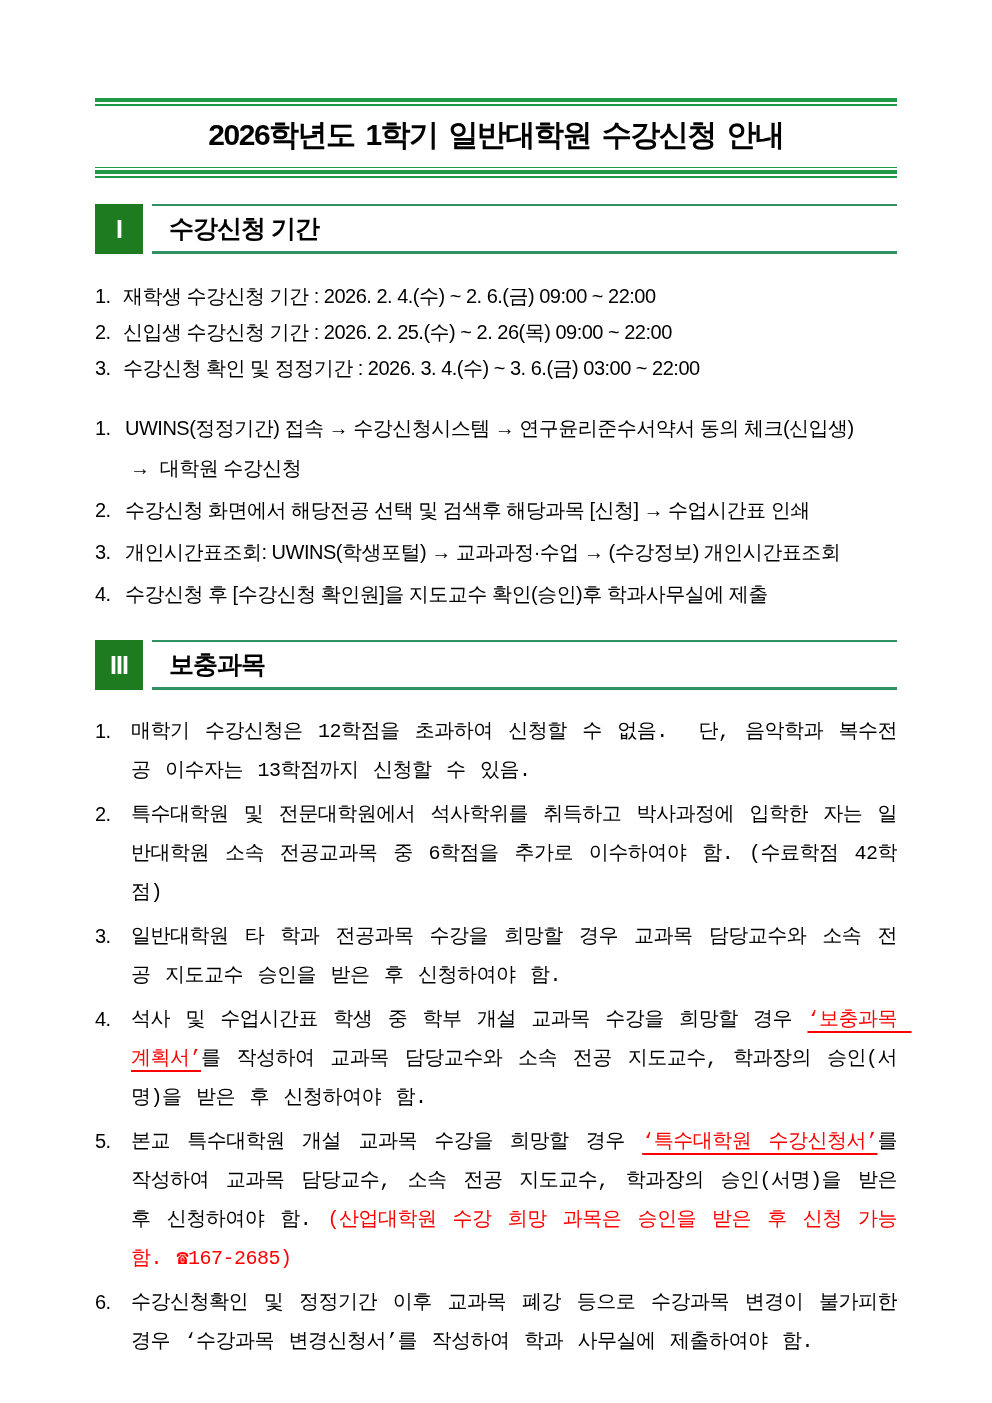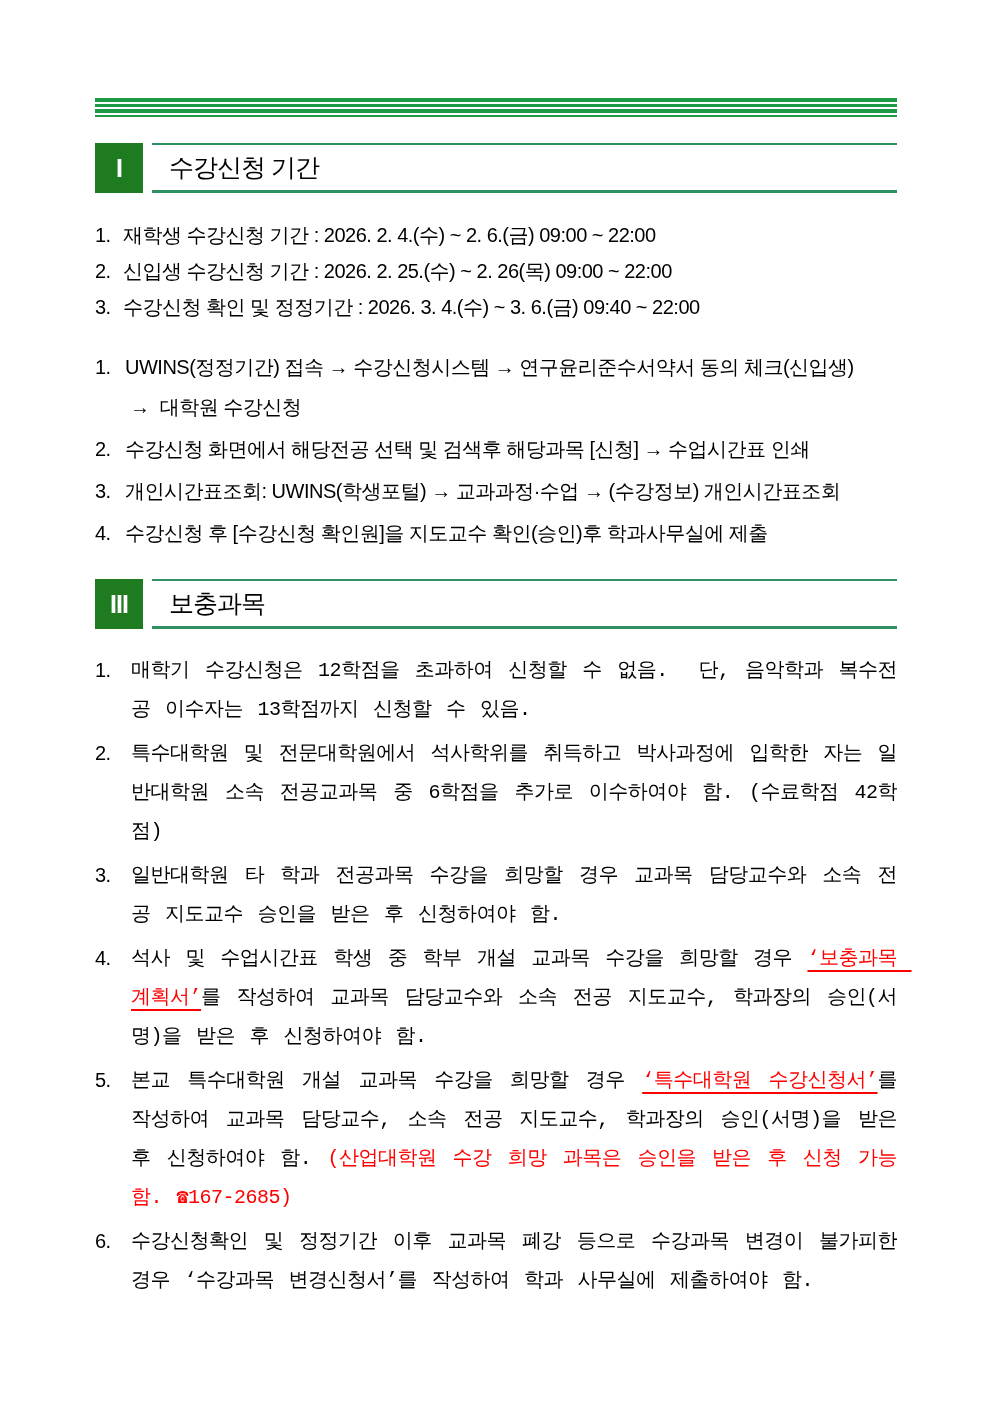--- a/index.html
+++ b/index.html
@@ -46,21 +46,21 @@
     letter-spacing: -1px;
   }
   .heading-wrap {
     flex: 1;
     margin-left: 9px;
     border-top: 2px solid var(--section-line);
     border-bottom: 3px solid var(--section-line);
     display: flex; align-items: center;
     padding-left: 17px;
     font-size: 25px;
-    font-weight: normal;
+    font-weight: bold;
     letter-spacing: -1px;
   }
 
   
   .items { font-size: 20px; letter-spacing: -0.5px; }
   .item { display: flex; }
   .item .num { flex: 0 0 auto; }
   .item .body { flex: 1 1 auto; white-space: pre-wrap; }
 
   .sec1 .items { margin-top: 24px; }
@@ -88,20 +88,21 @@
 <body>
 
 <div class="page">
 
   <div class="title-banner">
     <div class="rule rule-top">
       <div class="bar" style="height:4px"></div>
       <div class="gap" style="height:2px"></div>
       <div class="bar" style="height:2px"></div>
     </div>
+    <h1 class="doc-title">2026학년도 1학기 일반대학원 수강신청 안내</h1>
     <div class="rule rule-bottom">
       <div class="bar" style="height:1px"></div>
       <div class="gap" style="height:2px"></div>
       <div class="bar" style="height:4px"></div>
       <div class="gap" style="height:2px"></div>
       <div class="bar" style="height:2px"></div>
     </div>
   </div>
 
   <div class="section sec1">
@@ -113,21 +114,21 @@
         <div class="item">
           <span class="num">1.</span>
           <span class="body"><span>재학생 수강신청 기간 : 2026. 2. 4.(수) ~ 2. 6.(금) 09:00 ~ 22:00</span></span>
         </div>
         <div class="item">
           <span class="num">2.</span>
           <span class="body"><span>신입생 수강신청 기간 : 2026. 2. 25.(수) ~ 2. 26(목) 09:00 ~ 22:00</span></span>
         </div>
         <div class="item">
           <span class="num">3.</span>
-          <span class="body"><span>수강신청 확인 및 정정기간 : 2026. 3. 4.(수) ~ 3. 6.(금) 09:40 ~ 22:00</span></span>
+          <span class="body"><span>수강신청 확인 및 정정기간 : 2026. 3. 4.(수) ~ 3. 6.(금) 03:00 ~ 22:00</span></span>
         </div>
       </div>
   </div>
 
   <div class="section sec2">
     <div class="items">
         <div class="item">
           <span class="num">1.</span>
           <span class="body"><span>UWINS(정정기간) 접속 → 수강신청시스템 → 연구윤리준수서약서 동의 체크(신입생)
  →  대학원 수강신청</span></span>

